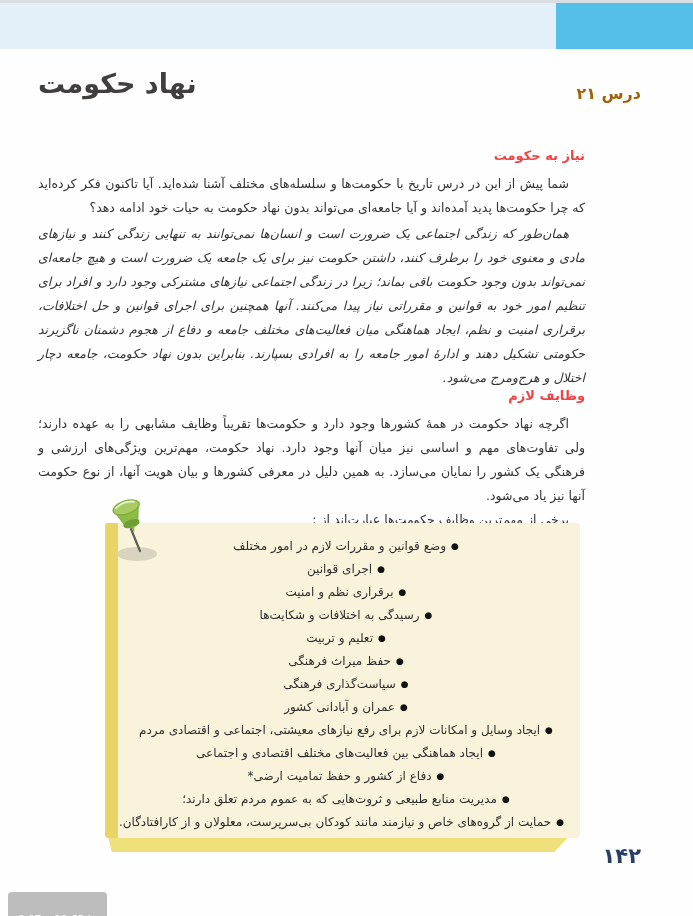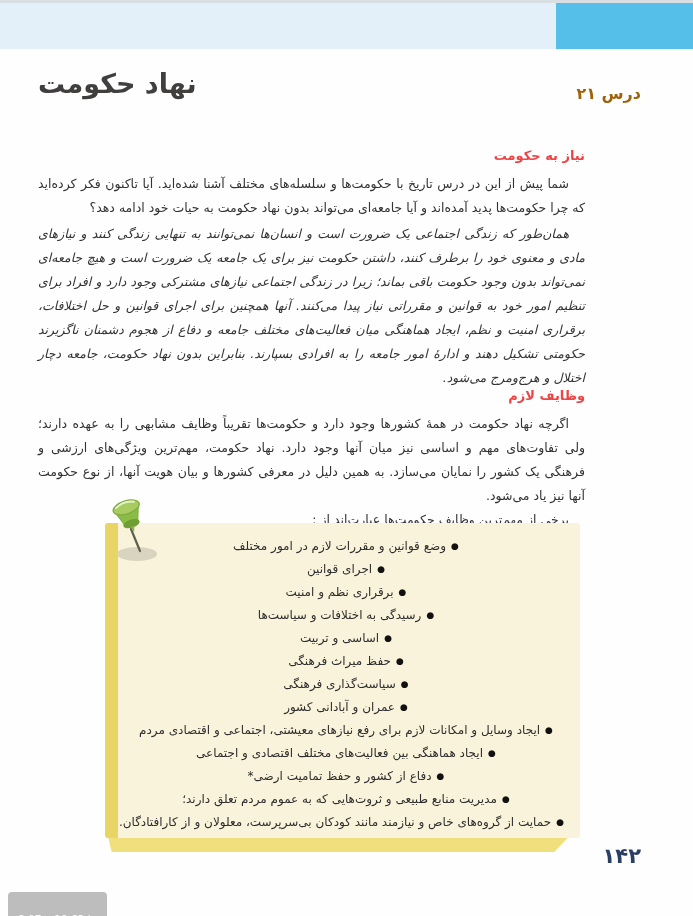--- a/index.html
+++ b/index.html
@@ -61,22 +61,22 @@
     <p class="para">اگرچه نهاد حکومت در همهٔ کشورها وجود دارد و حکومت‌ها تقریباً وظایف مشابهی را به عهده دارند؛ ولی تفاوت‌های مهم و اساسی نیز میان آنها وجود دارد. نهاد حکومت، مهم‌ترین ویژگی‌های ارزشی و فرهنگی یک کشور را نمایان می‌سازد. به همین دلیل در معرفی کشورها و بیان هویت آنها، از نوع حکومت آنها نیز یاد می‌شود.</p>
     <p class="intro">برخی از مهم‌ترین وظایف حکومت‌ها عبارت‌اند از :</p>
   </div>
 
   <div class="noteshadow"></div>
   <div class="notebox">
     <div class="list">
       <div class="li"><span class="blt">●</span><span>وضع قوانین و مقررات لازم در امور مختلف</span></div>
       <div class="li"><span class="blt">●</span><span>اجرای قوانین</span></div>
       <div class="li"><span class="blt">●</span><span>برقراری نظم و امنیت</span></div>
-      <div class="li"><span class="blt">●</span><span>رسیدگی به اختلافات و سیاست‌ها</span></div>
-      <div class="li"><span class="blt">●</span><span>اساسی و تربیت</span></div>
+      <div class="li"><span class="blt">●</span><span>رسیدگی به اختلافات و شکایت‌ها</span></div>
+      <div class="li"><span class="blt">●</span><span>تعلیم و تربیت</span></div>
       <div class="li"><span class="blt">●</span><span>حفظ میراث فرهنگی</span></div>
       <div class="li"><span class="blt">●</span><span>سیاست‌گذاری فرهنگی</span></div>
       <div class="li"><span class="blt">●</span><span>عمران و آبادانی کشور</span></div>
       <div class="li"><span class="blt">●</span><span>ایجاد وسایل و امکانات لازم برای رفع نیازهای معیشتی، اجتماعی و اقتصادی مردم</span></div>
       <div class="li"><span class="blt">●</span><span>ایجاد هماهنگی بین فعالیت‌های مختلف اقتصادی و اجتماعی</span></div>
       <div class="li"><span class="blt">●</span><span>دفاع از کشور و حفظ تمامیت ارضی*</span></div>
       <div class="li"><span class="blt">●</span><span>مدیریت منابع طبیعی و ثروت‌هایی که به عموم مردم تعلق دارند؛</span></div>
       <div class="li"><span class="blt">●</span><span>حمایت از گروه‌های خاص و نیازمند مانند کودکان بی‌سرپرست، معلولان و از کارافتادگان.</span></div>
     </div>
   </div>

